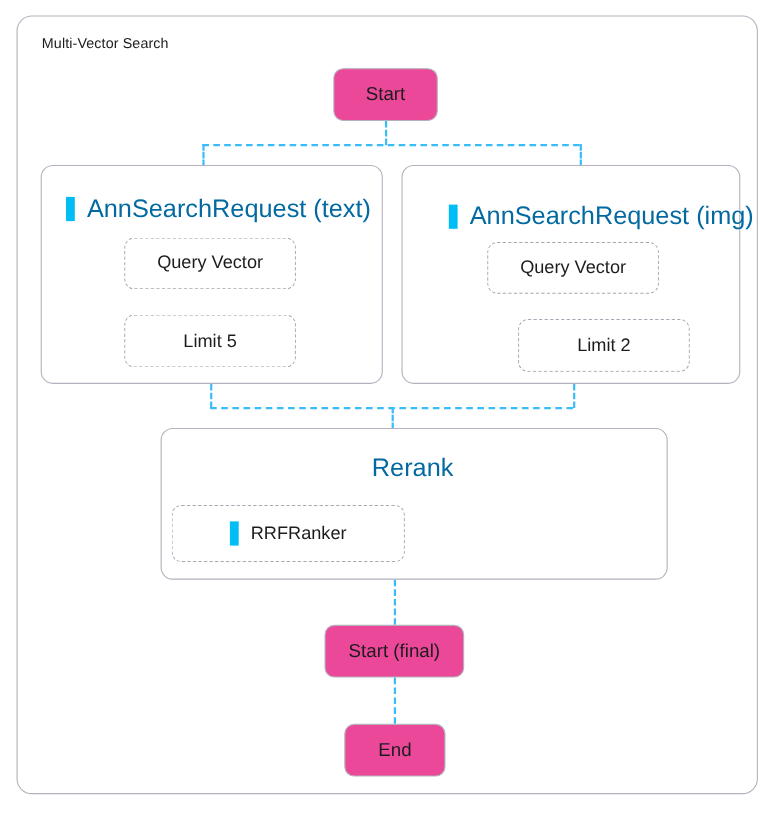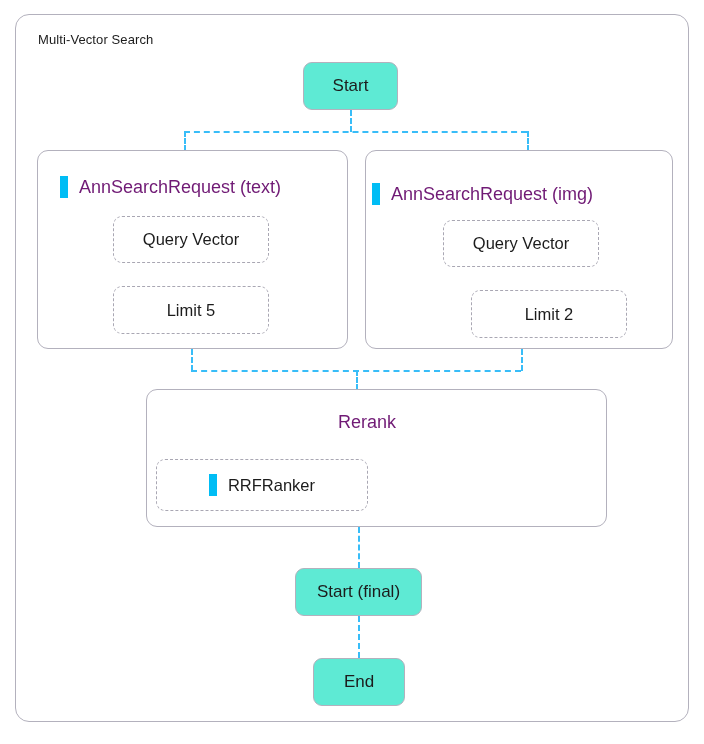--- a/index.html
+++ b/index.html
@@ -44,21 +44,21 @@
     color: #1c1c1c;
     white-space: nowrap;
   }
 
   
   .node {
     position: absolute;
     box-sizing: border-box;
     border: 1.6px solid #b3b1bd;
     border-radius: 9px;
-    background: #5eead4;
+    background: #ec4899;
     display: flex;
     align-items: center;
     justify-content: center;
     font-size: 17px;
     color: #1c1c1c;
     white-space: nowrap;
   }
 
   
   .group-box {
@@ -67,22 +67,22 @@
     border: 1.6px solid #b3b1bd;
     border-radius: 11px;
     background: #ffffff;
   }
 
   .group-header {
     position: absolute;
     display: flex;
     align-items: center;
     gap: 11px;
-    font-size: 18px;
-    color: #701a75;
+    font-size: 23px;
+    color: #0369a1;
     white-space: nowrap;
   }
 
   .bar-icon {
     display: inline-block;
     width: 8px;
     height: 22px;
     background: #00bdf5;
     flex: 0 0 auto;
   }
@@ -146,21 +146,21 @@
   <div class="sub-box" style="left:113px; top:216px; width:156px; height:47px;">
     <span class="inner-lbl">Query Vector</span>
   </div>
 
   <div class="sub-box" style="left:113px; top:286px; width:156px; height:48px;">
     <span class="inner-lbl">Limit 5</span>
   </div>
 
   <div class="group-box" style="left:365px; top:150px; width:308px; height:199px;"></div>
 
-  <div class="group-header" style="left:372px; top:183px;">
+  <div class="group-header" style="left:408px; top:183px;">
     <span class="bar-icon"></span>
     <span>AnnSearchRequest (img)</span>
   </div>
 
   <div class="sub-box" style="left:443px; top:220px; width:156px; height:47px;">
     <span class="inner-lbl">Query Vector</span>
   </div>
 
   <div class="sub-box" style="left:443px; top:290px; width:156px; height:48px;margin-left:28px;">
     <span class="inner-lbl">Limit 2</span>

